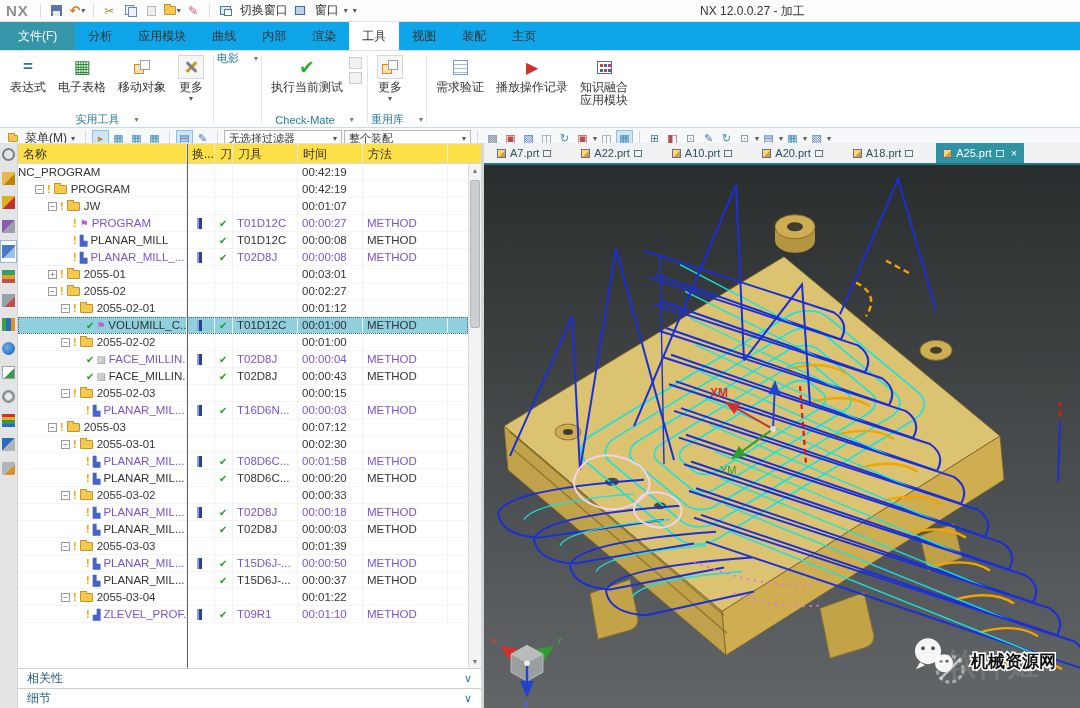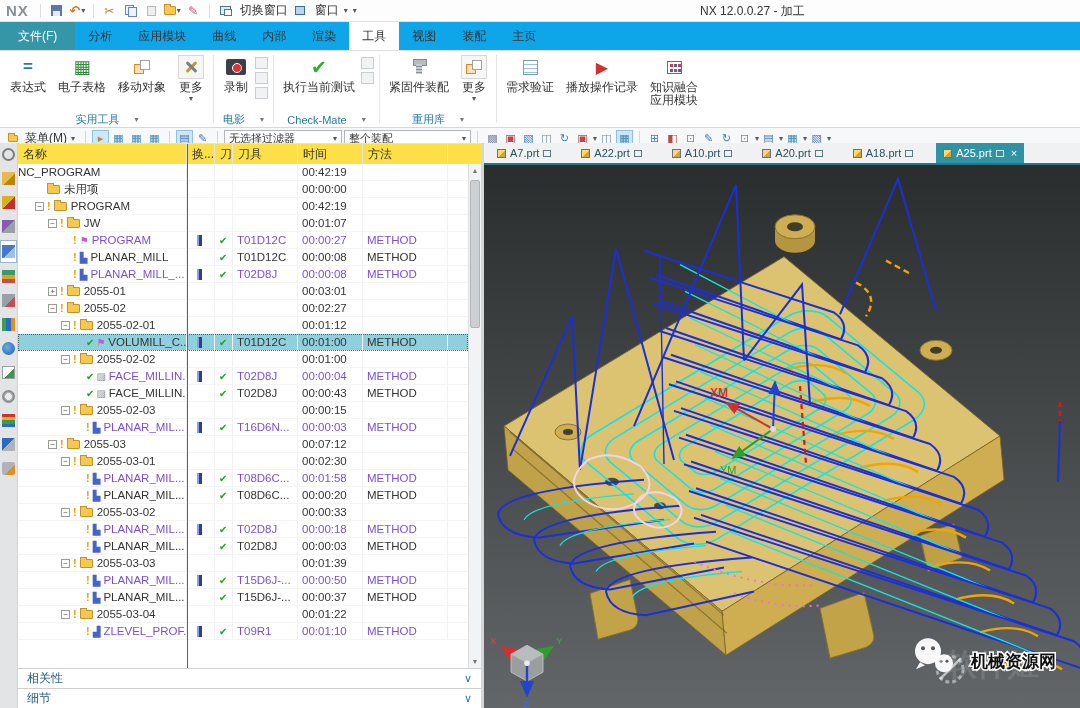--- a/index.html
+++ b/index.html
@@ -209,33 +209,20 @@
           <span class="bcaret">▾</span>
         </div>
       </div>
       <div class="glabel">
         <span>实用工具</span>
         <span class="caret">▾</span>
       </div>
     </div>
     <div class="rgsep"></div>
     <div class="rgroup">
-      <div class="btnrow">
-        <div class="rbtn">
-          <span class="ric">
-            <span class="ic-record"></span>
-          </span>
-          <span class="rlabel">录制</span>
-        </div>
-        <div class="small-col">
-          <span class="sic"></span>
-          <span class="sic"></span>
-          <span class="sic"></span>
-        </div>
-      </div>
       <div class="glabel">
         <span>电影</span>
         <span class="caret">▾</span>
       </div>
     </div>
     <div class="rgsep"></div>
     <div class="rgroup">
       <div class="btnrow">
         <div class="rbtn">
           <span class="ric">
@@ -249,26 +236,20 @@
         </div>
       </div>
       <div class="glabel">
         <span>Check-Mate</span>
         <span class="caret">▾</span>
       </div>
     </div>
     <div class="rgsep"></div>
     <div class="rgroup">
       <div class="btnrow">
-        <div class="rbtn">
-          <span class="ric">
-            <span class="ic-bolt"></span>
-          </span>
-          <span class="rlabel">紧固件装配</span>
-        </div>
         <div class="rbtn boxed">
           <span class="ric">
             <span class="ic-dbls"></span>
           </span>
           <span class="rlabel">更多</span>
           <span class="bcaret">▾</span>
         </div>
       </div>
       <div class="glabel">
         <span>重用库</span>
@@ -419,33 +400,20 @@
         </div>
       <div class="rows" id="rows">
           <div class="tr">
             <div class="td" style="width: 169px; padding-left: 0;">
               <span class="nm">NC_PROGRAM</span>
             </div>
             <div class="td" style="width: 28px;"></div>
             <div class="td" style="width: 18px;"></div>
             <div class="td" style="width: 65px;"></div>
             <div class="td" style="width: 65px;">00:42:19</div>
-            <div class="td" style="width: 85px;"></div>
-            <div class="td" style="width: 20px; border-right: none;"></div>
-          </div>
-          <div class="tr">
-            <div class="td" style="width: 169px; padding-left: 17px;">
-              <span class="noexp"></span>
-              <span class="mini-folder"></span>
-              <span class="nm">未用项</span>
-            </div>
-            <div class="td" style="width: 28px;"></div>
-            <div class="td" style="width: 18px;"></div>
-            <div class="td" style="width: 65px;"></div>
-            <div class="td" style="width: 65px;">00:00:00</div>
             <div class="td" style="width: 85px;"></div>
             <div class="td" style="width: 20px; border-right: none;"></div>
           </div>
           <div class="tr">
             <div class="td" style="width: 169px; padding-left: 17px;">
               <span class="expand">−</span>
               <span class="warn">!</span>
               <span class="mini-folder"></span>
               <span class="nm">PROGRAM</span>
             </div>

